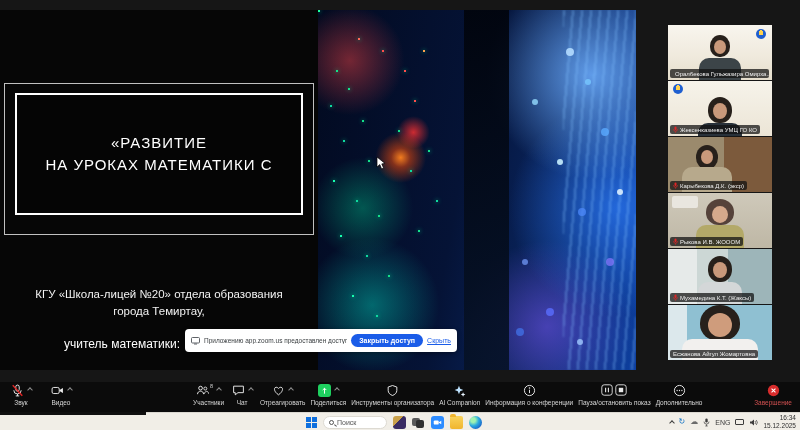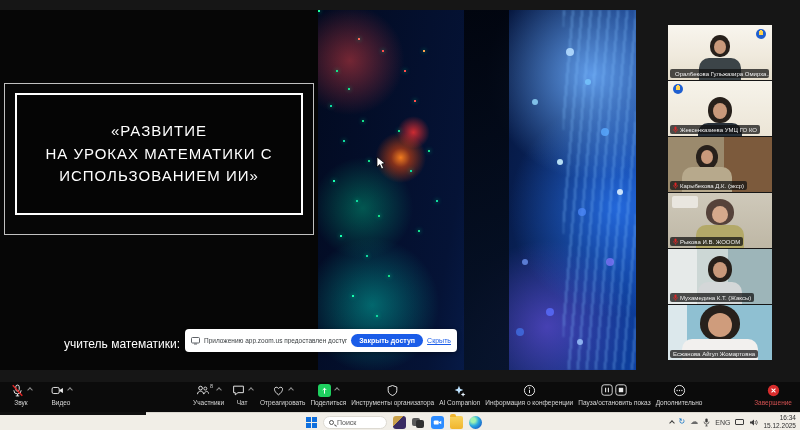--- a/index.html
+++ b/index.html
@@ -154,21 +154,24 @@
 <body>
 
 <div class="screen">
 
   <div class="shared">
     <div class="slide-left">
       <div class="outer-frame"></div>
       <div class="title-box">
         <div>«РАЗВИТИЕ</div>
         <div>НА УРОКАХ МАТЕМАТИКИ С</div>
-        <div>ИСПОЛЬЗОВАНИЕМ ИИ»</div>
+      </div>
+      <div class="org">
+        <div>КГУ «Школа-лицей №20» отдела образования</div>
+        <div>города Темиртау,</div>
       </div>
       <div class="teacher">учитель математики:</div>
     </div>
 
     <div class="photo">
       <div class="photo-pillar"></div>
       <div class="photo-streaks"></div>
       <div class="bokeh"></div>
       <div class="led"></div>
       <div class="cursor">

